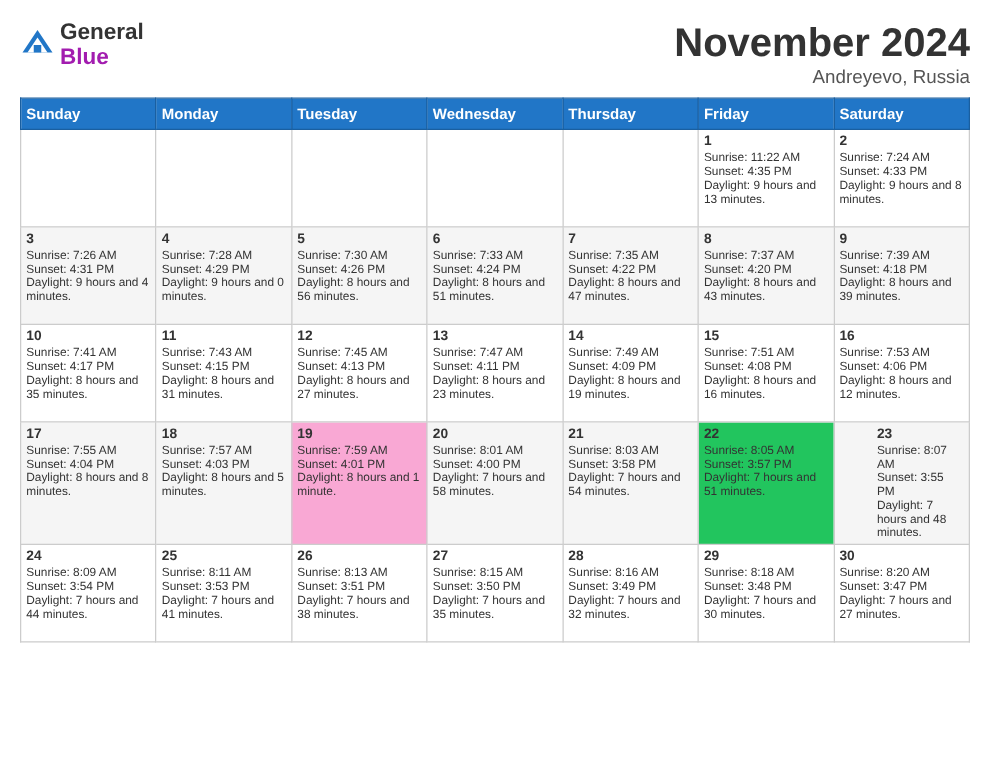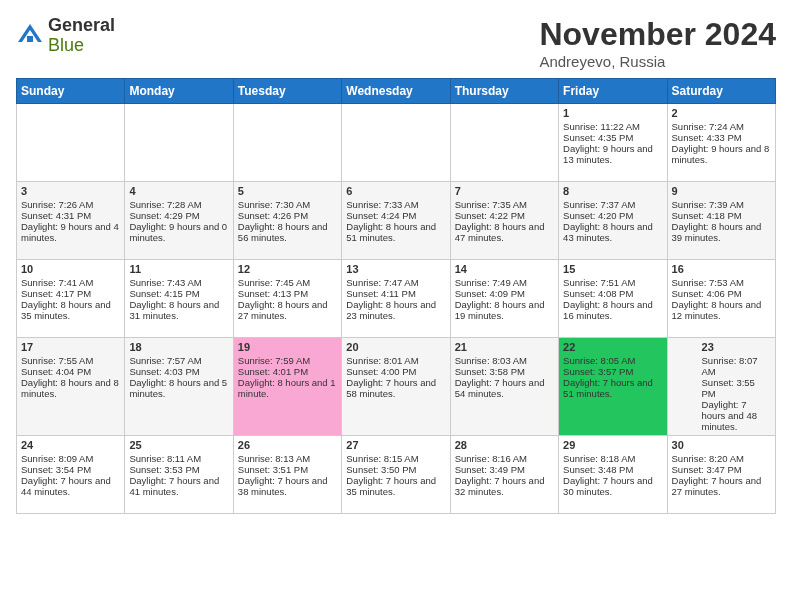--- a/index.html
+++ b/index.html
@@ -32,29 +32,30 @@
       line-height: 1.1;
       justify-content: center;
     }
     .logo-general {
       font-size: 18px;
       font-weight: bold;
       color: #333;
     }
     .logo-blue {
       font-size: 18px;
-      font-weight: normal;
-      color: #4d7c0f;
+      font-weight: bold;
+      color: #a21caf;
     }
     .logo-icon {
       width: 28px;
       height: 28px;
       margin-right: 4px;
     }
     .title-block {
+      text-align: right;
     }
     .month-title {
       font-size: 32px;
       font-weight: bold;
       color: #333;
     }
     .location {
       font-size: 15px;
       color: #555;
     }

